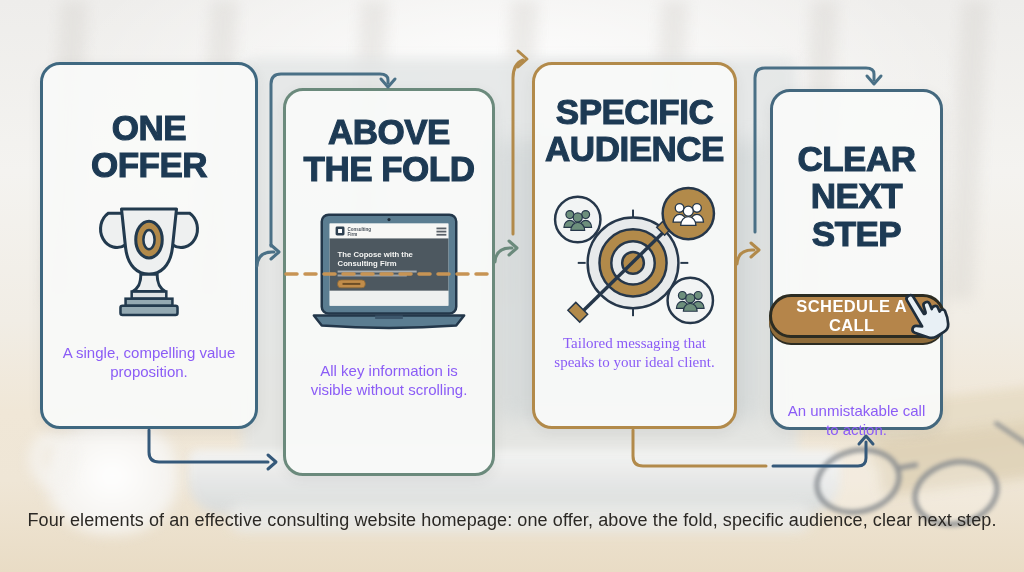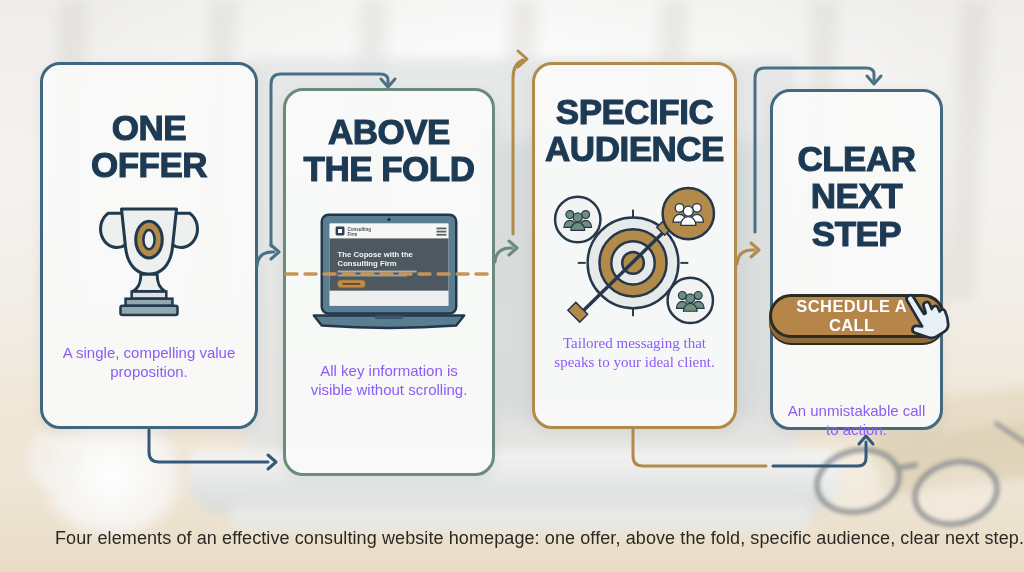--- a/index.html
+++ b/index.html
@@ -54,21 +54,21 @@
   
   .cta{margin-top:42px;width:176px;height:44px;border-radius:24px;background:#b5854a;
     border:3px solid #2c2c22;color:#ffffff;font-weight:700;font-size:16.5px;letter-spacing:.4px;
     display:flex;align-items:center;justify-content:center;gap:0;
     box-shadow:0 5px 0 0 #8f6c3a, 0 7px 0 0 #2c2c22;cursor:pointer;font-family:inherit;}
   .cta .arr{font-size:12px;}
   .hand{position:absolute;left:896px;top:286px;transform:rotate(-32deg);}
   
   .overlay{position:absolute;left:0;top:0;width:1024px;height:572px;pointer-events:none;}
   
-  .caption{position:absolute;left:0;right:0;top:528px;text-align:right;
+  .caption{position:absolute;left:0;right:0;top:510px;text-align:center;
     color:#2b2824;font-size:18px;letter-spacing:.1px;}
 </style>
 </head>
 <body>
 
 <div class="stage">
 
   <div class="bg-stripes"></div>
   <div class="bg-laptop-screen"></div>
   <div class="bg-laptop-shade"></div>

